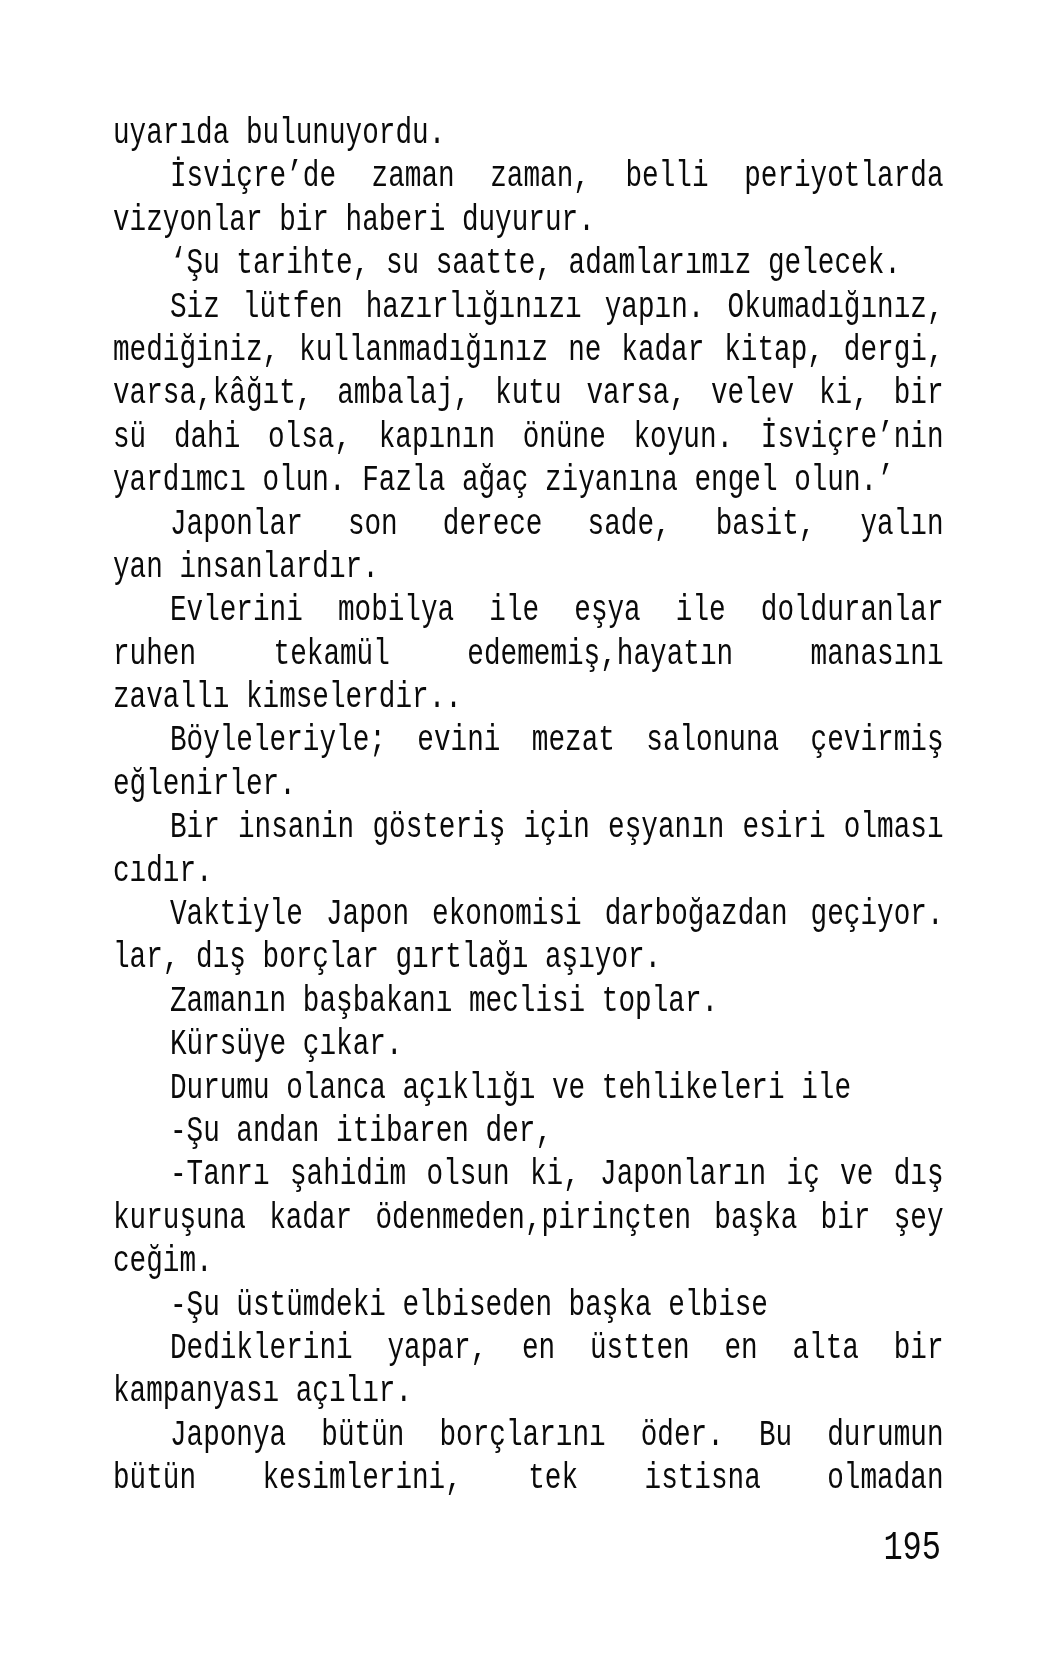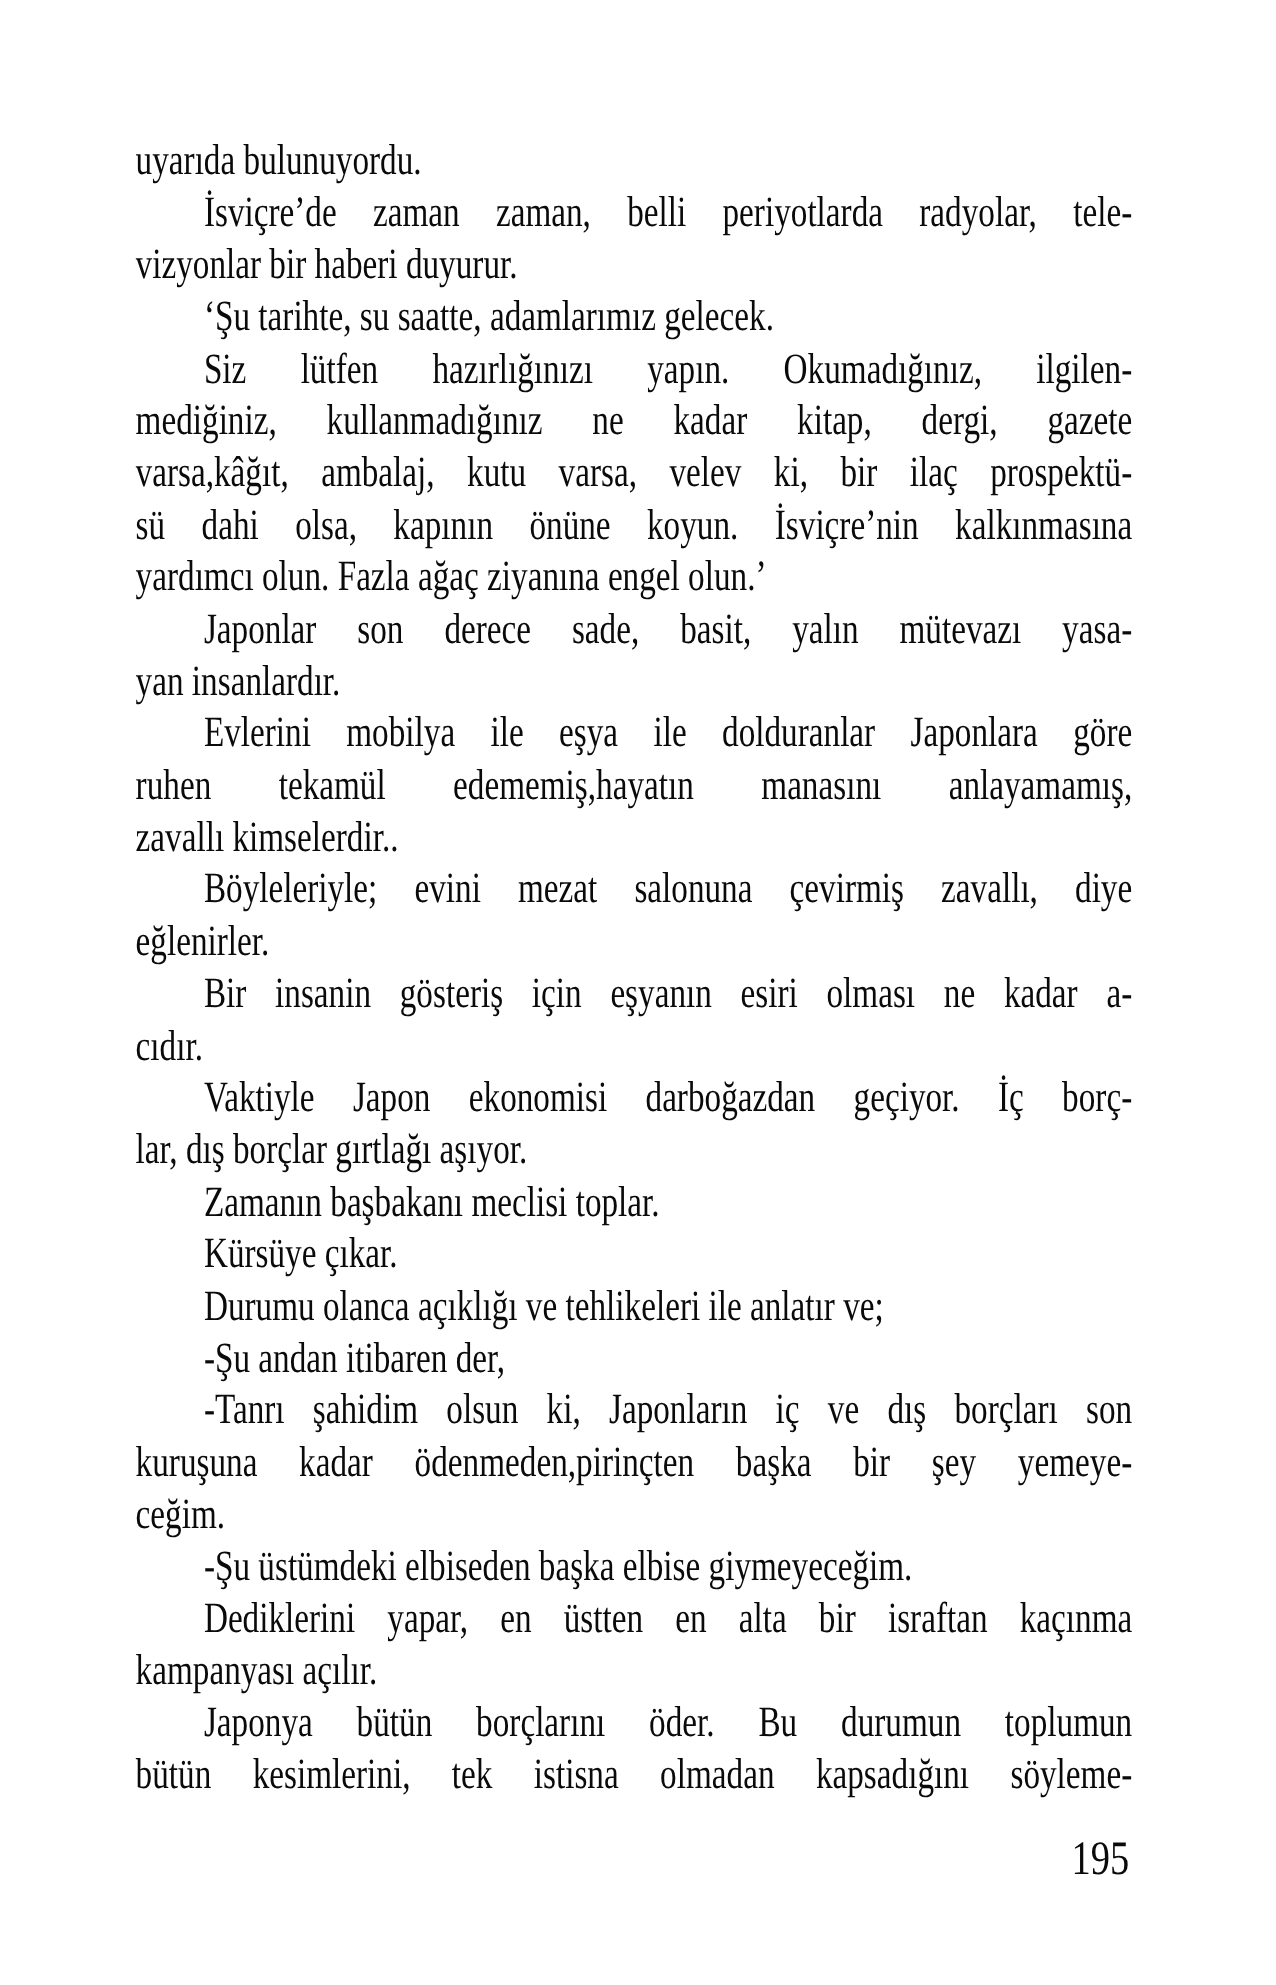--- a/index.html
+++ b/index.html
@@ -6,21 +6,21 @@
     margin: 0;
     padding: 0;
     background: #ffffff;
   }
   .book-page {
     position: relative;
     width: 1063px;
     height: 1654px;
     background: #ffffff;
     overflow: hidden;
-    font-family: Liberation Serif, serif;
+    font-family: Liberation Mono, monospace;
     color: #0a0a0a;
   }
   .text-block {
     position: absolute;
     left: 113px;
     top: 112px;
     width: 1080px;
     transform: scaleX(0.769);
     transform-origin: left top;
     font-size: 36px;

